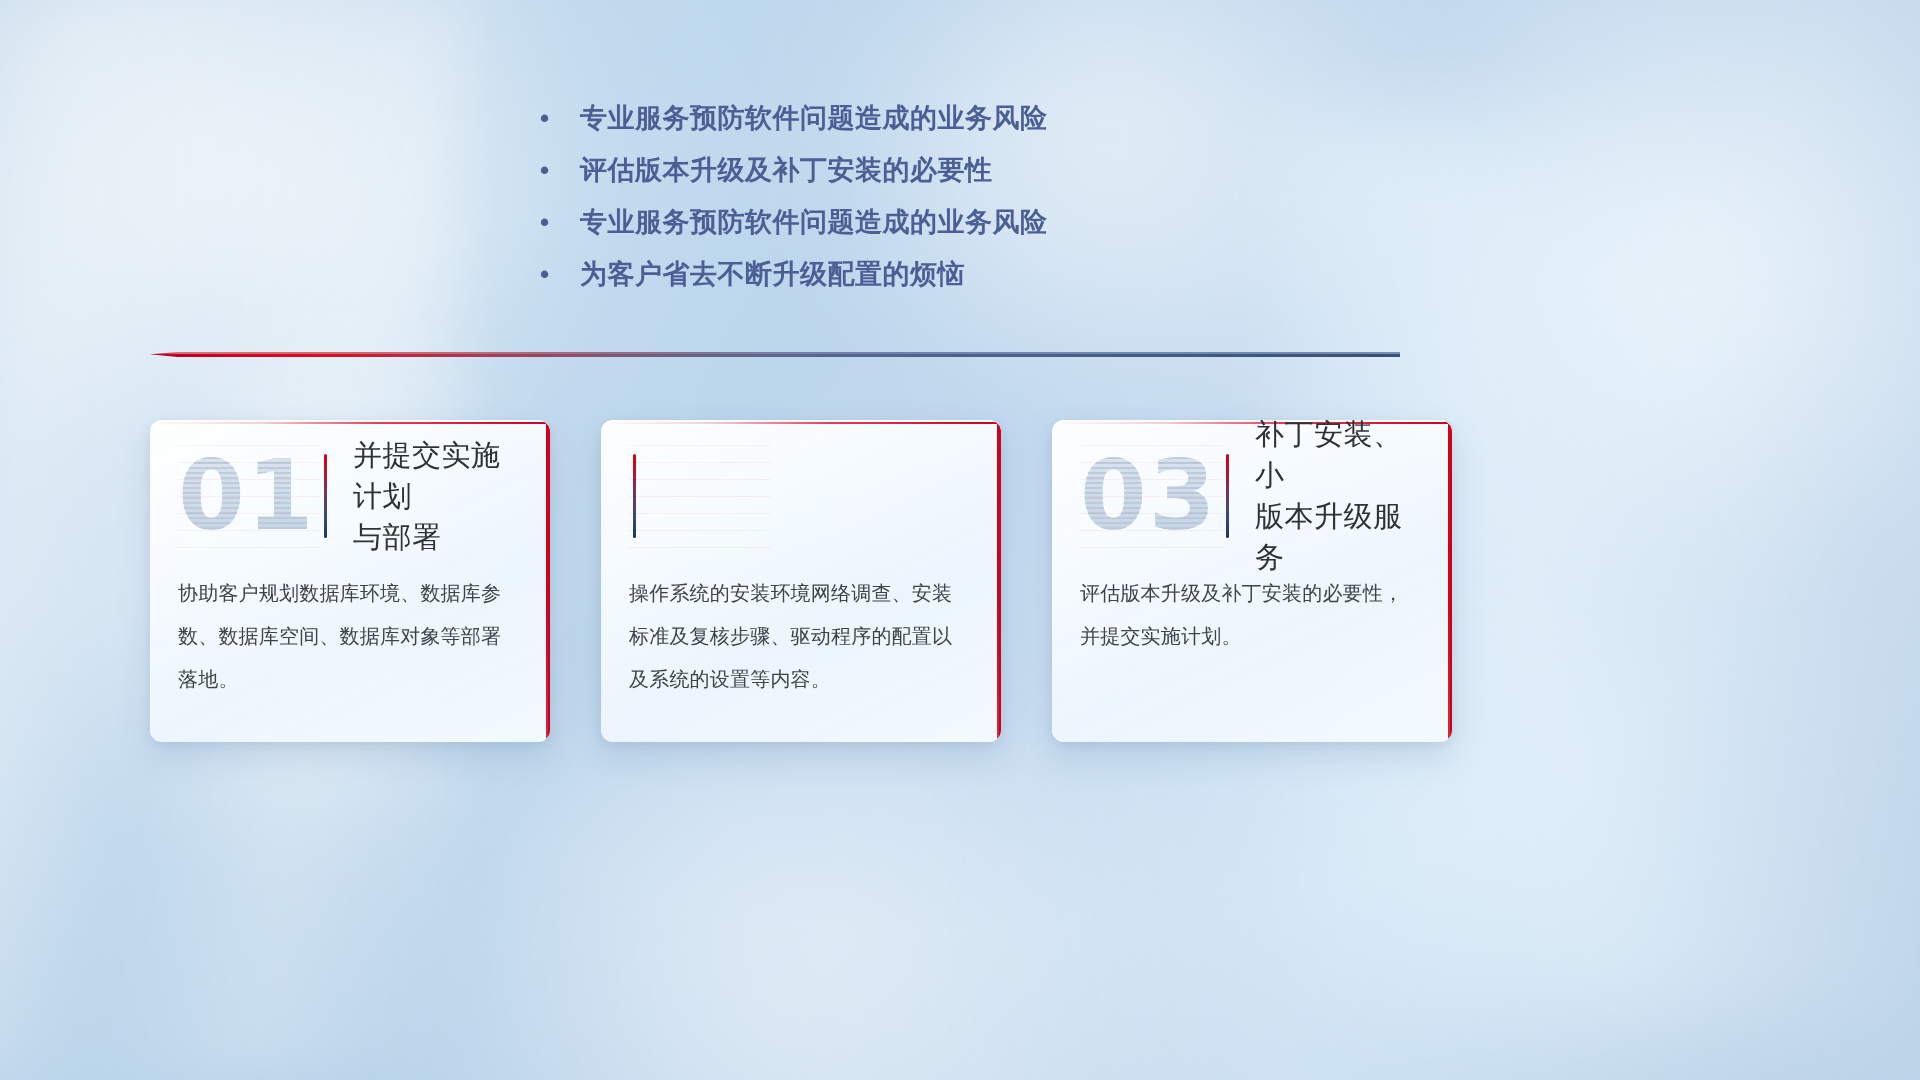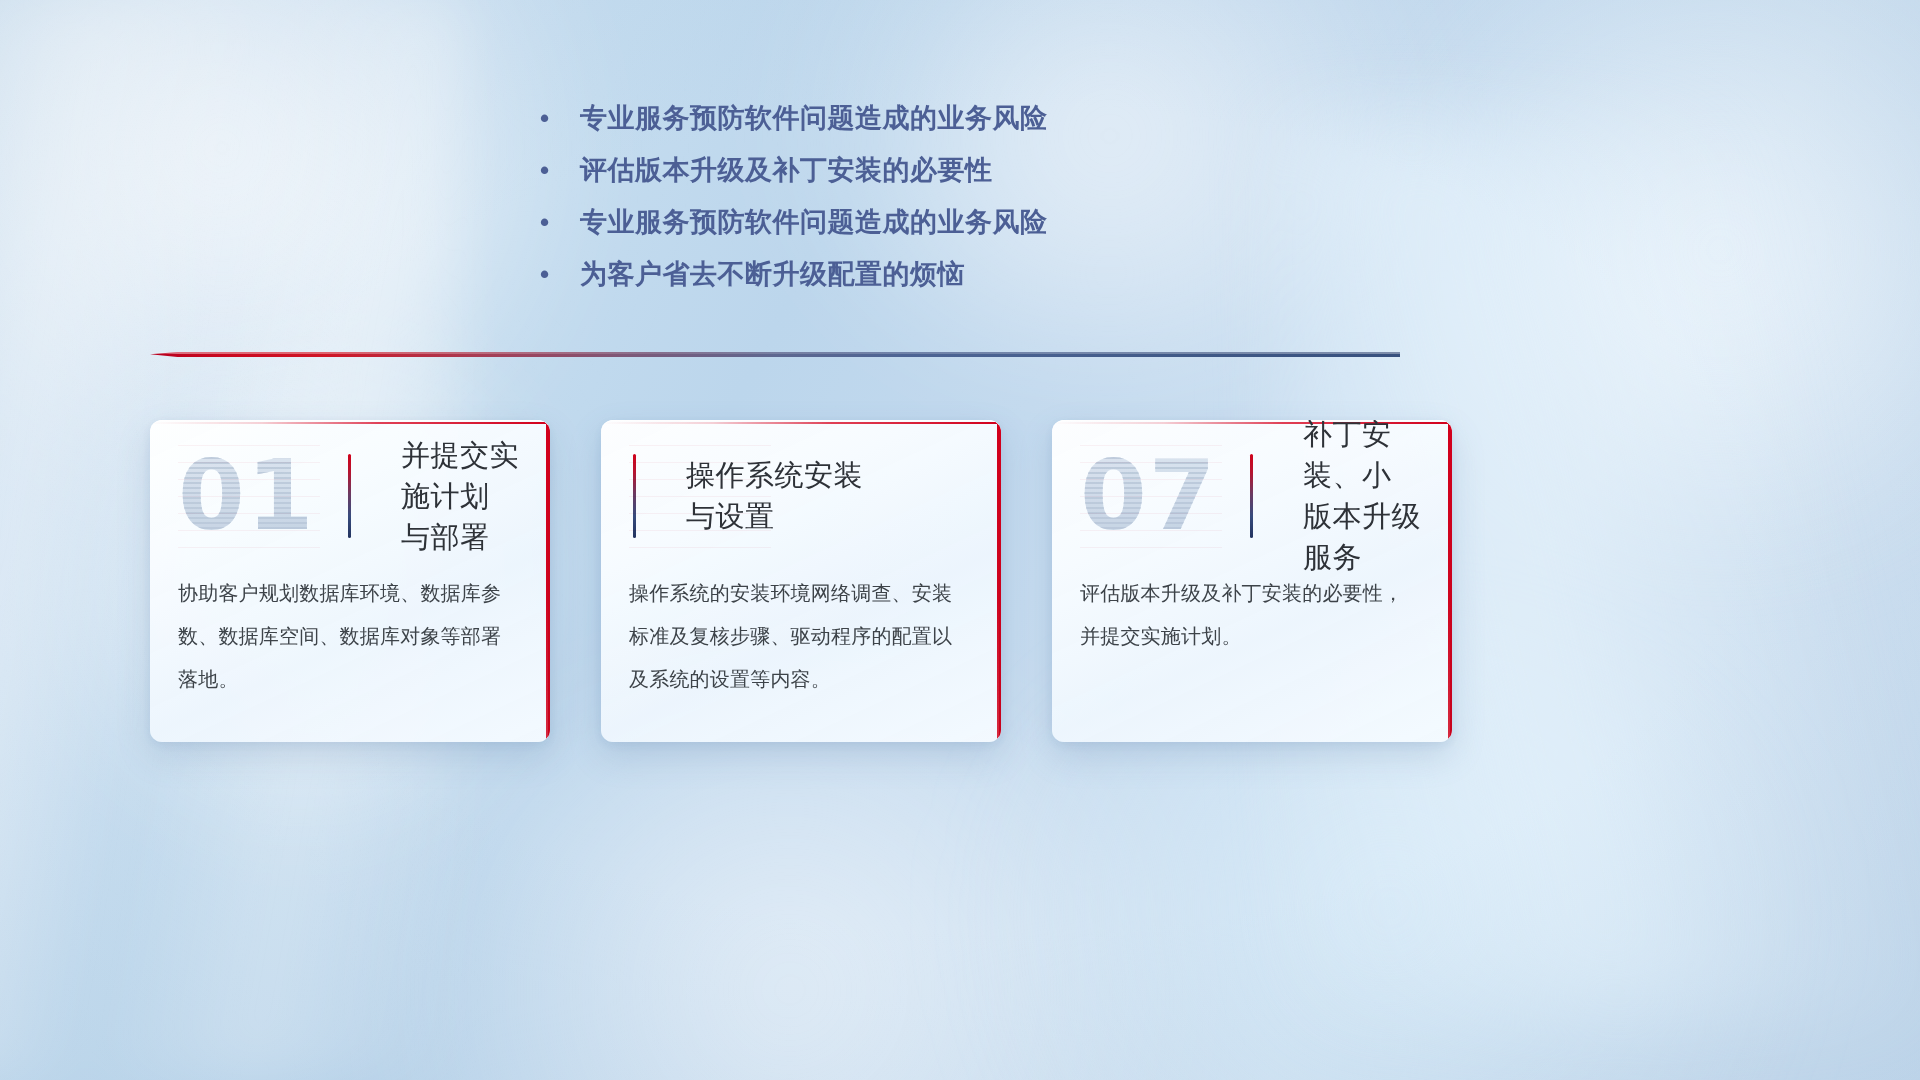--- a/index.html
+++ b/index.html
@@ -121,21 +121,21 @@
        linear-gradient(90deg, rgba(214,0,28,0) 0%, rgba(214,0,28,.18) 28%, rgba(214,0,28,.75) 58%, #d2001c 100%) top/100% 2px no-repeat,
        linear-gradient(180deg, #d2001c 0%, #cf041f 55%, rgba(208,5,30,.85) 100%) right/2px 100% no-repeat;
   }
   .card .accent-b{
     position:absolute; right:0; bottom:0; width:2px; height:100%;
     background:linear-gradient(180deg,#d2001c,#c7031d);
   }
 
   .card-head{
     position:relative; height:152px;
-    display:flex; align-items:center; padding:0 26px 0 28px;gap:24px;
+    display:flex; align-items:center; padding:0 26px 0 28px;
   }
   .num{
     position:relative;
     font-family:"DejaVu Sans",sans-serif;
     font-size:96px; font-weight:700; line-height:1;
     letter-spacing:2px;
     color:#5d7ca8;
     opacity:.34;
     -webkit-background-clip:text; background-clip:text;
     -webkit-text-fill-color:transparent;
@@ -233,31 +233,29 @@
     </div>
     <div class="card-body">协助客户规划数据库环境、数据库参数、数据库空间、数据库对象等部署落地。</div>
   </div>
 
   <div class="card">
     <div class="accent"></div>
     <div class="accent-b"></div>
     <div class="card-head">
       <div class="num-glitch"></div>
       <div class="vbar"></div>
-      <div class="card-title">操作系统安装
-与设置</div>
     </div>
     <div class="card-body">操作系统的安装环境网络调查、安装标准及复核步骤、驱动程序的配置以及系统的设置等内容。</div>
   </div>
 
   <div class="card">
     <div class="accent"></div>
     <div class="accent-b"></div>
     <div class="card-head">
-      <div class="num">07</div>
+      <div class="num">03</div>
       <div class="num-glitch"></div>
       <div class="vbar"></div>
       <div class="card-title">补丁安装、小
 版本升级服务</div>
     </div>
     <div class="card-body">评估版本升级及补丁安装的必要性，并提交实施计划。</div>
   </div>
 
 </div>
 

